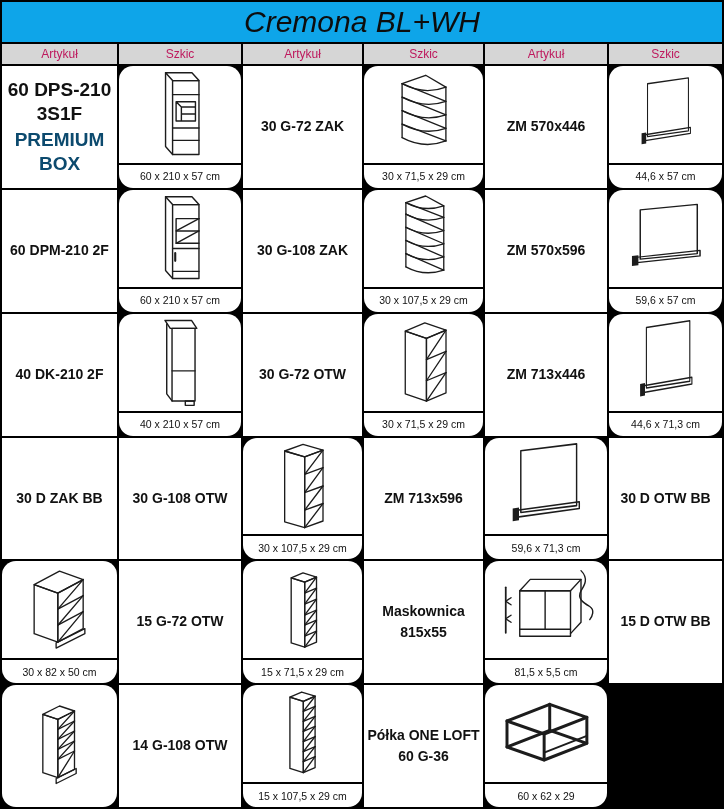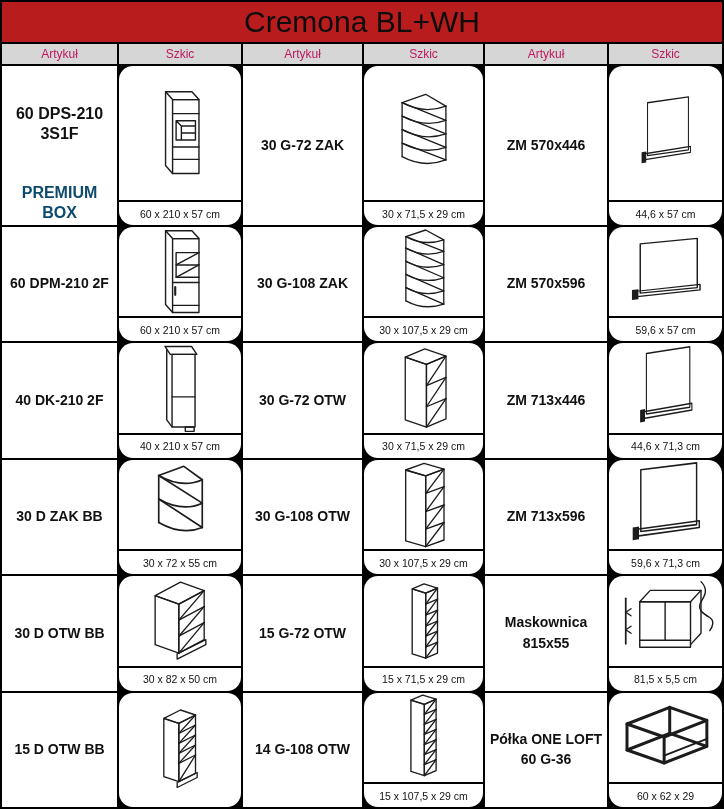--- a/index.html
+++ b/index.html
@@ -5,25 +5,25 @@
   html,body{margin:0;padding:0;background:#fff;}
   .catalog{
     width:724px;height:809px;box-sizing:border-box;
     background:#000;padding:2px;
     display:grid;
     grid-template-columns:115px 122px 119px 119px 122px 1fr;
     grid-template-rows:40px 20px repeat(6,1fr);
     gap:2px;
     font-family:"Liberation Sans",sans-serif;
   }
-  .title{grid-column:1/-1;background:#b91c1c;display:flex;align-items:center;justify-content:center;font-size:30px;color:#0d0d0d;}
+  .title{grid-column:1/-1;background:#0ea5e9;display:flex;align-items:center;justify-content:center;font-size:30px;color:#0d0d0d;font-style:italic;}
   .hcell{background:#d6d6d6;display:flex;align-items:center;justify-content:center;font-size:12px;color:#be185d;}
   .acell{background:#fff;display:flex;flex-direction:column;align-items:center;justify-content:center;gap:3px;text-align:center;padding:2px;}
   .art{font-weight:bold;font-size:14px;color:#111;line-height:1.25;}
-  .art.sm{font-size:16px;margin-top:36px;}
+  .art.sm{font-size:19px;}
   .premium{color:#0c4a6e;}
   .scell{background:#fff;display:flex;flex-direction:column;min-height:0;border-radius:14px;}
   .sk{flex:1;display:flex;align-items:center;justify-content:center;min-height:0;}
   .cap{height:23px;border-top:2px solid #000;display:flex;align-items:center;justify-content:center;font-size:10.5px;color:#111;}
   svg.sketch{stroke:#1c1c1c;fill:none;stroke-width:1.6;stroke-linejoin:round;stroke-linecap:round;}
   svg.sketch .fill{fill:#1c1c1c;stroke:none;}
   svg.sketch.w2{stroke-width:2;}
   svg.sketch.thick{stroke-width:3.2;}
 </style>
 </head>
@@ -172,32 +172,20 @@
           <path d="M16,75 L87,66 L87,73 L16,82 Z"></path>
         <path class="fill" d="M13,73 L20,72 L20,85 L13,86 Z"></path>
       </svg>
     </div>
     <div class="cap">44,6 x 71,3 cm</div>
   </div>
 
   <div class="acell">
     <div class="art">30 D ZAK BB</div>
   </div>
-  <div class="scell">
-    <div class="sk">
-      <svg class="sketch w2" width="67" height="84" viewBox="0 0 80 100">
-        <path d="M14,16 L44,5 L66,21"></path>
-          <path d="M14,16 Q42,32 66,21"></path>
-        <path d="M14,16 V72 M66,21 V78"></path>
-        <path d="M14,44 Q42,60 66,49 M14,72 Q42,88 66,78"></path>
-        <path d="M14,16 L66,49 M14,44 L66,78"></path>
-      </svg>
-    </div>
-    <div class="cap">30 x 72 x 55 cm</div>
-  </div>
   <div class="acell">
     <div class="art">30 G-108 OTW</div>
   </div>
   <div class="scell">
     <div class="sk">
       <svg class="sketch" width="60" height="94" viewBox="0 0 72 112">
         <path d="M14,14 L36,6 L60,13 L38,21 Z"></path>
         <path d="M14,14 L38,21 L38,106 L14,99 Z"></path>
         <path d="M38,21 L60,13 L60,98 L38,106 Z"></path>
         <path d="M38,42 L60,34 M38,64 L60,56 M38,85 L60,77"></path>

